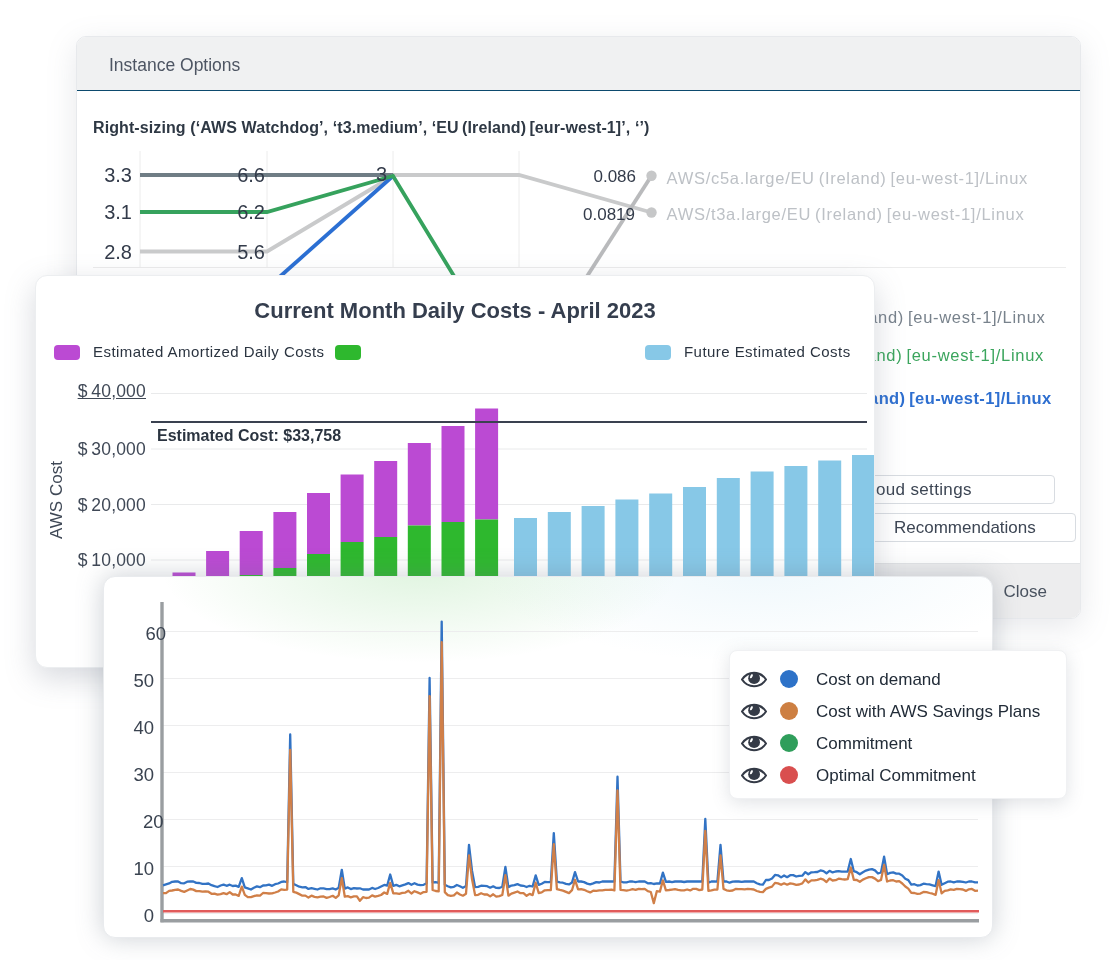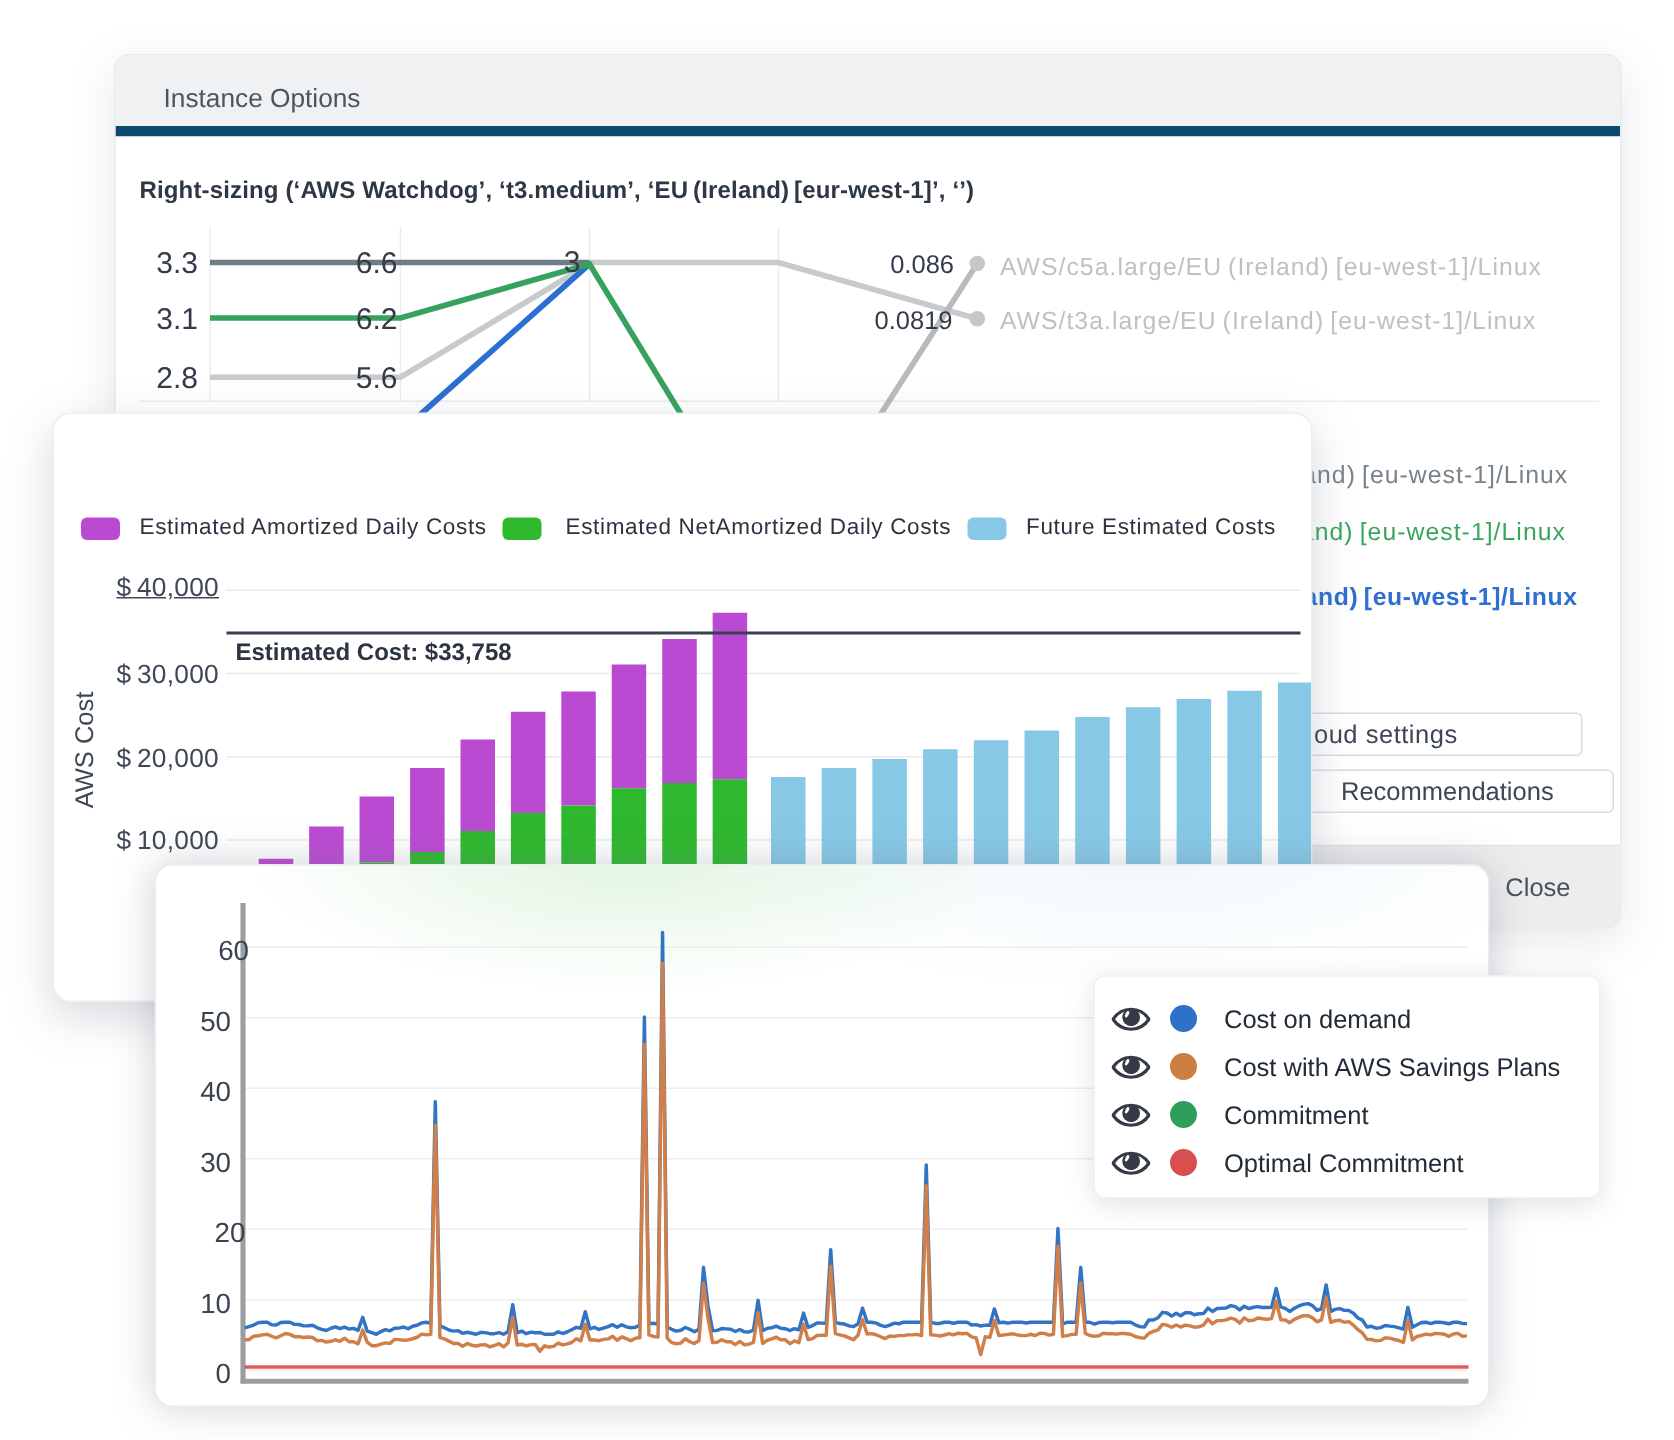--- a/index.html
+++ b/index.html
@@ -2,21 +2,21 @@
 <html><head>
 <meta charset="utf-8">
 <style>
   * { margin:0; padding:0; box-sizing:border-box; }
   html,body { width:1116px; height:960px; background:#ffffff; font-family:"Liberation Sans", sans-serif; overflow:hidden; }
 
   #topPanel { position:absolute; left:76px; top:36px; width:1005px; height:583px;
     background:#fff; border:1px solid #e7e9ec; border-radius:10px;
     box-shadow:0 8px 30px rgba(120,130,145,.18); z-index:1; }
   #topHeader { position:absolute; left:0; top:0; right:0; height:54px; background:#f0f1f2;
-    border-bottom:7px solid #0c4a6e; border-radius:9px 9px 0 0;
+    border-bottom:1px solid #0c4a6e; border-radius:9px 9px 0 0;
     font-size:17.5px; color:#4d5563; line-height:57px; padding-left:32px; }
   #topFooter { position:absolute; left:0; bottom:0; right:0; height:55px; background:#ededee;
     border-top:1px solid #e2e4e6; border-radius:0 0 9px 9px; }
   #closeBtn { position:absolute; right:33px; top:17.5px; font-size:17px; color:#49525f; }
   #rsTitle { position:absolute; left:16px; top:82px; font-size:16px; letter-spacing:0.1px;
     font-weight:600; color:#2e3844; }
   .instLabel { position:absolute; font-size:16.5px; letter-spacing:0.7px; white-space:nowrap; line-height:20px; }
   .btn { position:absolute; background:#fff; border:1px solid #d8dce1; border-radius:4px;
     font-size:17px; color:#3d4654; }
 
@@ -91,24 +91,24 @@
   <div class="btn" style="left:656.4px; top:437.5px; width:321.6px; height:29px;">
     <span style="position:absolute; left:80.2px; top:4px; white-space:nowrap; letter-spacing:0.35px;">Go to cloud settings</span>
   </div>
   <div class="btn" style="left:776.4px; top:475.5px; width:223px; height:29px; text-align:center; line-height:27px;">Recommendations</div>
   <div id="topFooter">
       <span id="closeBtn">Close</span>
     </div>
 </div>
 
 <div id="midPanel">
+  <div id="midTitle">Current Month Daily Costs - April 2023</div>
   <div class="legSq" style="left:18px;  background:#bb4ad3;"></div>
   <div class="legTx" style="left:57px;">Estimated Amortized Daily Costs</div>
   <div class="legSq" style="left:299px; background:#2eb82e;"></div>
-  <div class="legTx" style="left:341px;">Estimated NetAmortized Daily Costs</div>
   <div class="legSq" style="left:609px; background:#87c8e7;"></div>
   <div class="legTx" style="left:648px;">Future Estimated Costs</div>
   <div class="ylab" style="top:105px;text-decoration:underline;">$ 40,000</div>
   <div class="ylab" style="top:163px;">$ 30,000</div>
   <div class="ylab" style="top:218.5px;text-align:right;">$ 20,000</div>
   <div class="ylab" style="top:274px;">$ 10,000</div>
   <div id="awsCost">AWS Cost</div>
   <svg width="838" height="391" style="position:absolute;left:0;top:0;" viewBox="35 275 838 391">
     <line x1="150" y1="392.5" x2="866" y2="392.5" stroke="#e9eaeb" stroke-width="1"></line>
     <line x1="150" y1="448" x2="866" y2="448" stroke="#e9eaeb" stroke-width="1"></line>

